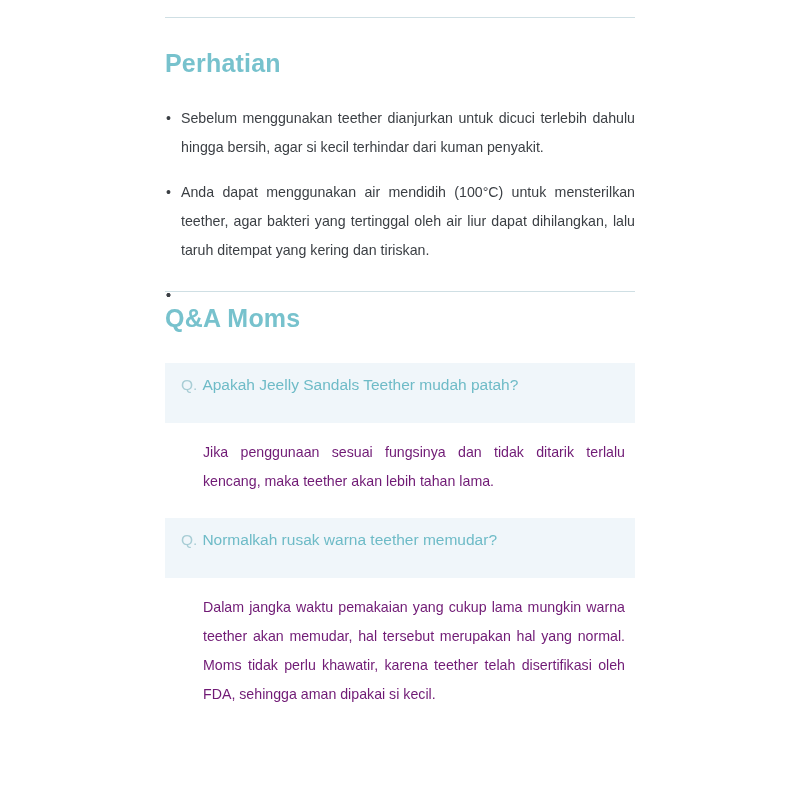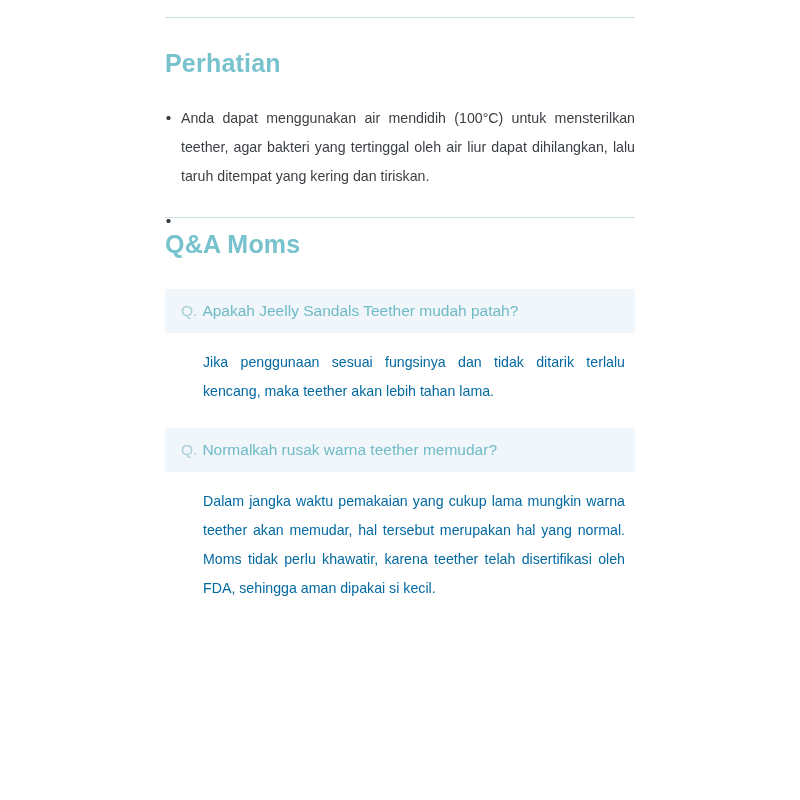--- a/index.html
+++ b/index.html
@@ -94,55 +94,56 @@
 
   
   .qa-list {
     margin-top: 30px;
   }
   .qa-item + .qa-item {
     margin-top: 22px;
   }
   .qa-question {
     background: #f0f6fa;
-    padding: 11px 16px 12px 16px;
+    padding: 11px 16px 28px 16px;
     font-size: 15.5px;
     line-height: 21px;
     color: #6ebbc7;
     white-space: nowrap;
     overflow: hidden;
   }
   .qa-question .q-mark {
     color: #a8cdd5;
     margin-right: 5px;
   }
   .qa-answer {
     margin: 0;
     padding: 0 10px 0 38px;
     padding-top: 15px;
-    color: #0369a1;
+    color: #701a75;
     font-size: 14.2px;
     line-height: 29px;
     text-align: justify;
     text-align-last: left;
   }
 </style>
 </head>
 <body>
 
 <div class="page">
   <div class="content">
 
     <div class="divider divider-top"></div>
 
     <h2 class="section-heading heading-perhatian">Perhatian</h2>
 
     <ul class="notes">
       <li class="note-justify">
         <span class="bullet">•</span>
+        <span>Sebelum menggunakan teether dianjurkan untuk dicuci terlebih dahulu hingga bersih, agar si kecil terhindar dari kuman penyakit.</span>
       </li>
       <li class="note-justify">
         <span class="bullet">•</span>
         <span>Anda dapat menggunakan air mendidih (100°C) untuk mensterilkan teether, agar bakteri yang tertinggal oleh air liur dapat dihilangkan, lalu taruh ditempat yang kering dan tiriskan.</span>
       </li>
       <li class="note-justify">
         <span class="bullet">•</span>
       </li>
       <li class="note-plain">
         <span class="bullet">•</span>

